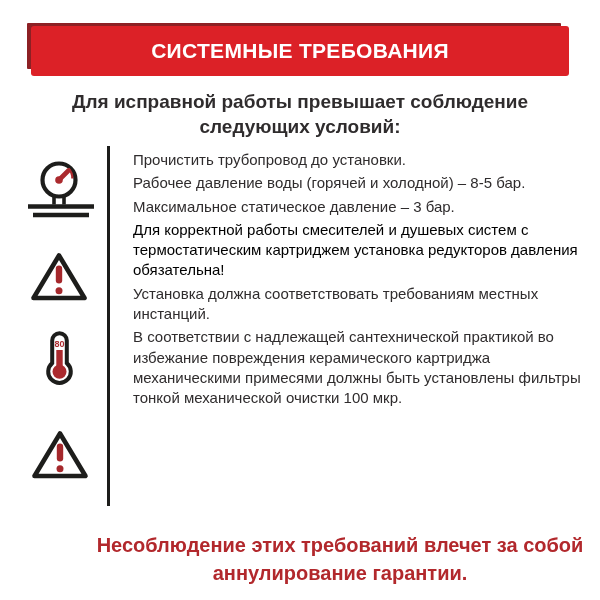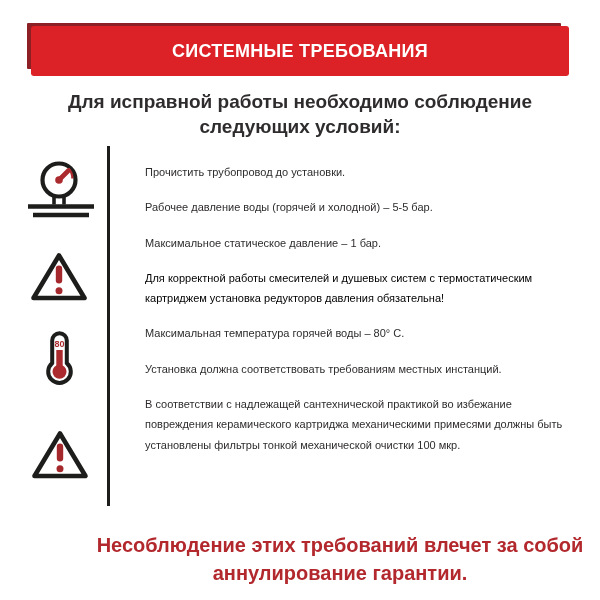--- a/index.html
+++ b/index.html
@@ -9,31 +9,31 @@
     font-family: "Liberation Sans", sans-serif;
   }
   .page { position: relative; width: 600px; height: 600px; background: #ffffff; overflow: hidden; }
 
   .banner {
     position: absolute; left: 31px; top: 26px; width: 538px; height: 50px;
     background: #dc2127; border-radius: 3px;
     display: flex; align-items: center; justify-content: center;
     box-shadow: -6px -5px 0 -2px #8d2024;
   }
-  .banner span { color: #ffffff; font-weight: bold; font-size: 18px; letter-spacing: 0.3px; }
+  .banner span { color: #ffffff; font-weight: bold; font-size: 21px; letter-spacing: 0.3px; }
 
   .subtitle {
     position: absolute; top: 89px; left: 0; width: 600px; margin: 0;
     text-align: center; font-size: 19px; line-height: 25px; font-weight: bold; color: #2f2c2d;
   }
 
   .divider { position: absolute; left: 107px; top: 146px; width: 3px; height: 360px; background: #1d1d1b; }
 
   .text-col { position: absolute; left: 130px; top: 147px; width: 456px; }
-  .text-col p { margin: 15px; font-size: 11px; line-height: 20.3px; color: #2f2c2d; }
+  .text-col p { margin: 3px; font-size: 15px; line-height: 20.3px; color: #2f2c2d; }
   .text-col p.em { color: #000000; }
 
   .icon { position: absolute; }
   .icon-gauge       { left: 25px; top: 159px; width: 72px; height: 62px; }
   .icon-warning-1   { left: 30px; top: 251px; width: 58px; height: 52px; }
   .icon-thermometer { left: 44px; top: 331px; width: 31px; height: 60px; }
   .icon-warning-2   { left: 31px; top: 429px; width: 58px; height: 52px; }
 
   .footer {
     position: absolute; top: 531px; left: 0; width: 600px; margin: 0;
@@ -43,21 +43,21 @@
 </head>
 <body>
 
 <div class="page">
 
   <div class="banner">
     <span>СИСТЕМНЫЕ ТРЕБОВАНИЯ</span>
   </div>
 
   <p class="subtitle">
-    <span>Для исправной работы необходимо соблюдение</span><br>
+    <span>Для исправной работы превышает соблюдение</span><br>
     <span>следующих условий:</span>
   </p>
 
   <svg class="icon icon-gauge" viewBox="0 0 72 62" aria-hidden="true">
     <circle cx="34" cy="21" r="16.5" fill="none" stroke="#1d1d1b" stroke-width="4.2"></circle>
     <path d="M 43.5 9.5 A 13.5 13.5 0 0 1 47.3 19.5" fill="none" stroke="#ab2a2e" stroke-width="2.2"></path>
     <line x1="34" y1="21" x2="43.5" y2="11.5" stroke="#ab2a2e" stroke-width="4.6" stroke-linecap="round"></line>
     <circle cx="34" cy="21" r="3.8" fill="#ab2a2e"></circle>
     <line x1="29" y1="37" x2="29" y2="45.5" stroke="#1d1d1b" stroke-width="3.6"></line>
     <line x1="39" y1="37" x2="39" y2="45.5" stroke="#1d1d1b" stroke-width="3.6"></line>
@@ -81,24 +81,23 @@
   <svg class="icon icon-warning-2" viewBox="0 0 58 52" aria-hidden="true">
     <path d="M29 4.5 L54.5 47 H3.5 Z" fill="#ffffff" stroke="#1d1d1b" stroke-width="4.6" stroke-linejoin="round"></path>
     <rect x="25.8" y="14.5" width="6.4" height="18" rx="3.2" fill="#a5282c"></rect>
     <circle cx="29" cy="39.8" r="3.5" fill="#a5282c"></circle>
   </svg>
 
   <div class="divider"></div>
 
   <div class="text-col">
     <p>Прочистить трубопровод до установки.</p>
-    <p>Рабочее давление воды (горячей и холодной) – 5-5 бар.</p>
-    <p>Максимальное статическое давление – 1 бар.</p>
+    <p>Рабочее давление воды (горячей и холодной) – 8-5 бар.</p>
+    <p>Максимальное статическое давление – 3 бар.</p>
     <p class="em">Для корректной работы смесителей и душевых систем с термостатическим картриджем установка редукторов давления обязательна!</p>
-    <p>Максимальная температура горячей воды – 80° C.</p>
     <p>Установка должна соответствовать требованиям местных инстанций.</p>
     <p>В соответствии с надлежащей сантехнической практикой во избежание повреждения керамического картриджа механическими примесями должны быть установлены фильтры тонкой механической очистки 100 мкр.</p>
   </div>
 
   <p class="footer">
     <span>Несоблюдение этих требований влечет за собой</span><br>
     <span>аннулирование гарантии.</span>
   </p>
 
 </div>

